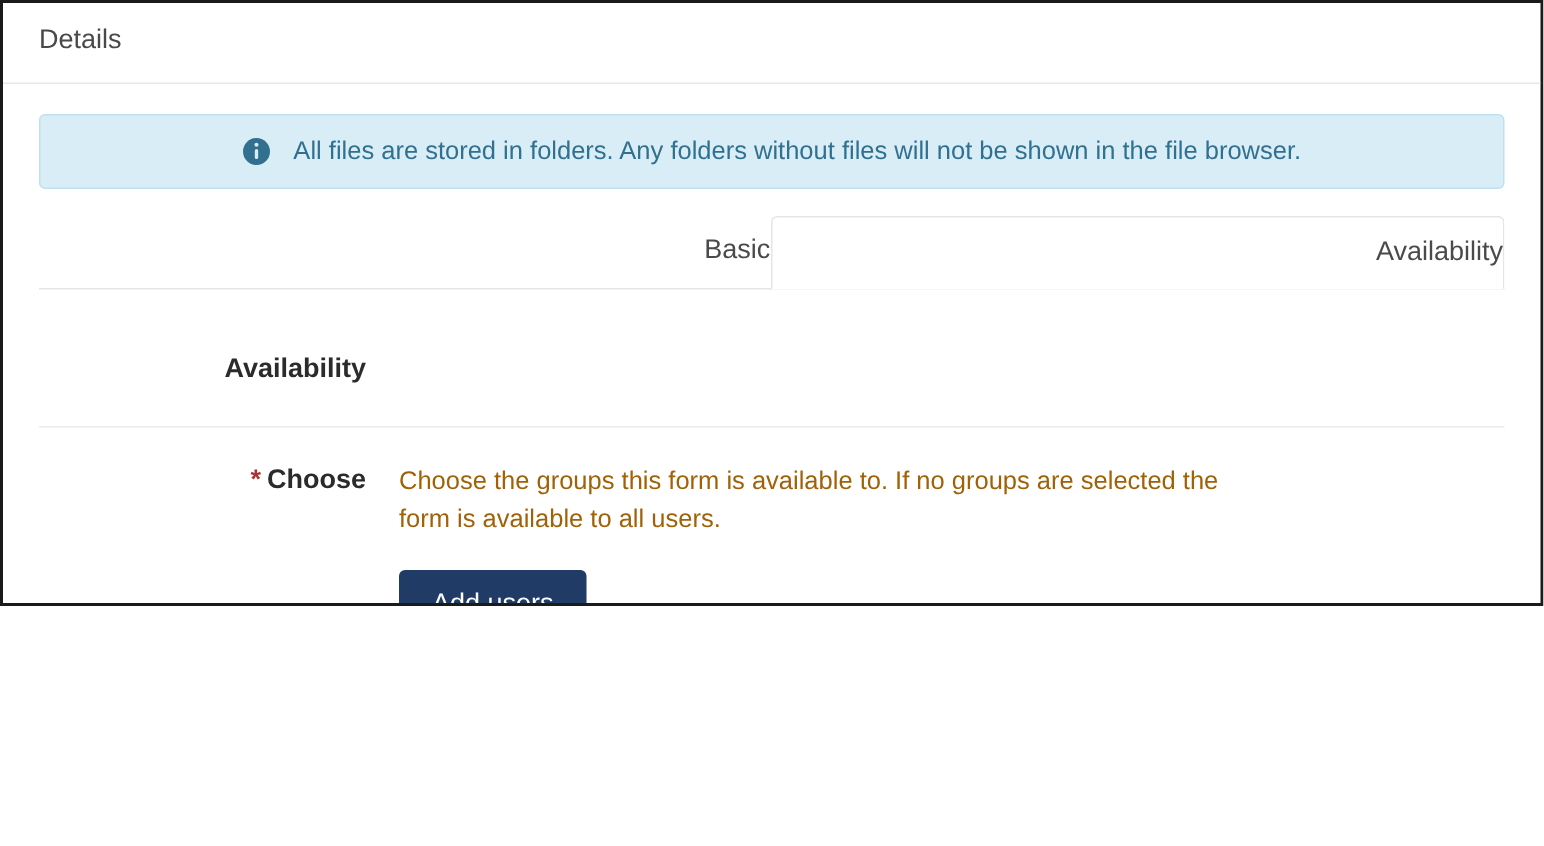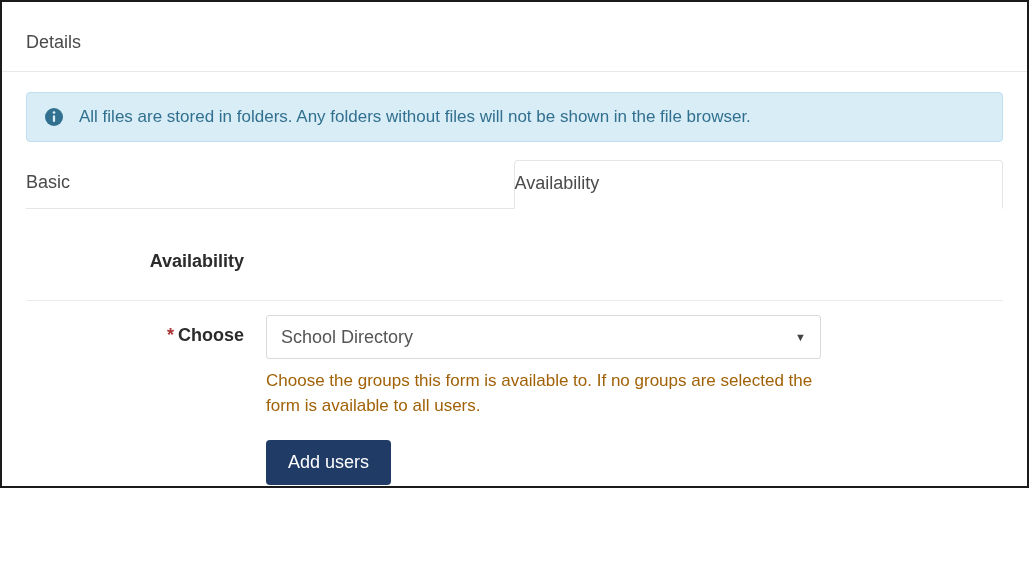--- a/index.html
+++ b/index.html
@@ -1,58 +1,59 @@
 <!DOCTYPE html>
 <html><head>
   <meta charset="utf-8">
   <style>
     * { box-sizing: border-box; margin: 0; padding: 0; }
     html, body { font-family: "Segoe UI", Arial, sans-serif; background: #fff; color: #3a3a3a; }
     .frame {
       width: 1029px;
-      height: 488px;
+      height: 404px;
       border: 2px solid #1b1b1b;
       background: #fff;
       position: relative;
       overflow: hidden;
-      padding: 16px 0px;
+      padding: 0 0px;
     }
     .details-header {
       font-size: 18px;
       color: #4a4a4a;
       padding: 14px 24px 18px 24px;
       border-bottom: 1px solid #e8e8e8;
     }
     .info-banner {
       margin: 20px 24px 18px 24px;
       background: #d9edf7;
       border: 1px solid #bfe1ef;
       border-radius: 4px;
       padding: 14px 18px;
       color: #31708f;
       font-size: 17px;
       display: flex;
       align-items: center;
       gap: 16px;
+      justify-content: center;
     }
     .info-banner .info-icon {
       display: inline-flex;
       width: 18px;
       height: 18px;
       flex: none;
     }
     .info-banner .info-icon svg { width: 100%; height: 100%; }
     .tabs {
       display: flex;
       margin: 6px 24px 0 24px;
       border-bottom: 1px solid #e5e5e5;
     }
     .tab {
       flex: 1;
-      text-align: left;
+      text-align: right;
       padding: 12px 0 14px 0;
       font-size: 18px;
       color: #4a4a4a;
       cursor: pointer;
       user-select: none;
       background: transparent;
       position: relative;
     }
     .tab.active {
       border: 1px solid #e5e5e5;
@@ -169,24 +170,20 @@
 
     <div class="row sep">
       <div class="label-col">Availability</div>
     </div>
 
     <div class="row">
       <div class="label-col">
         <span class="req-star">*</span><span>Choose</span>
       </div>
       <div class="field-col">
-        <div class="select-wrap" role="button" tabindex="0">
-          <span class="sel-text">School Directory</span>
-          <span class="caret">▼</span>
-        </div>
         <div class="help-text">Choose the groups this form is available to. If no groups are selected the form is available to all users.</div>
         <button type="button" class="add-btn">Add users</button>
       </div>
     </div>
 
   </div>
 
 </div>
 
 </body></html>

